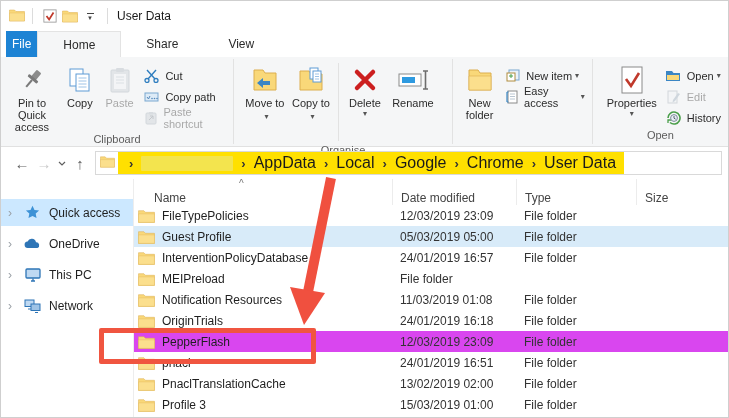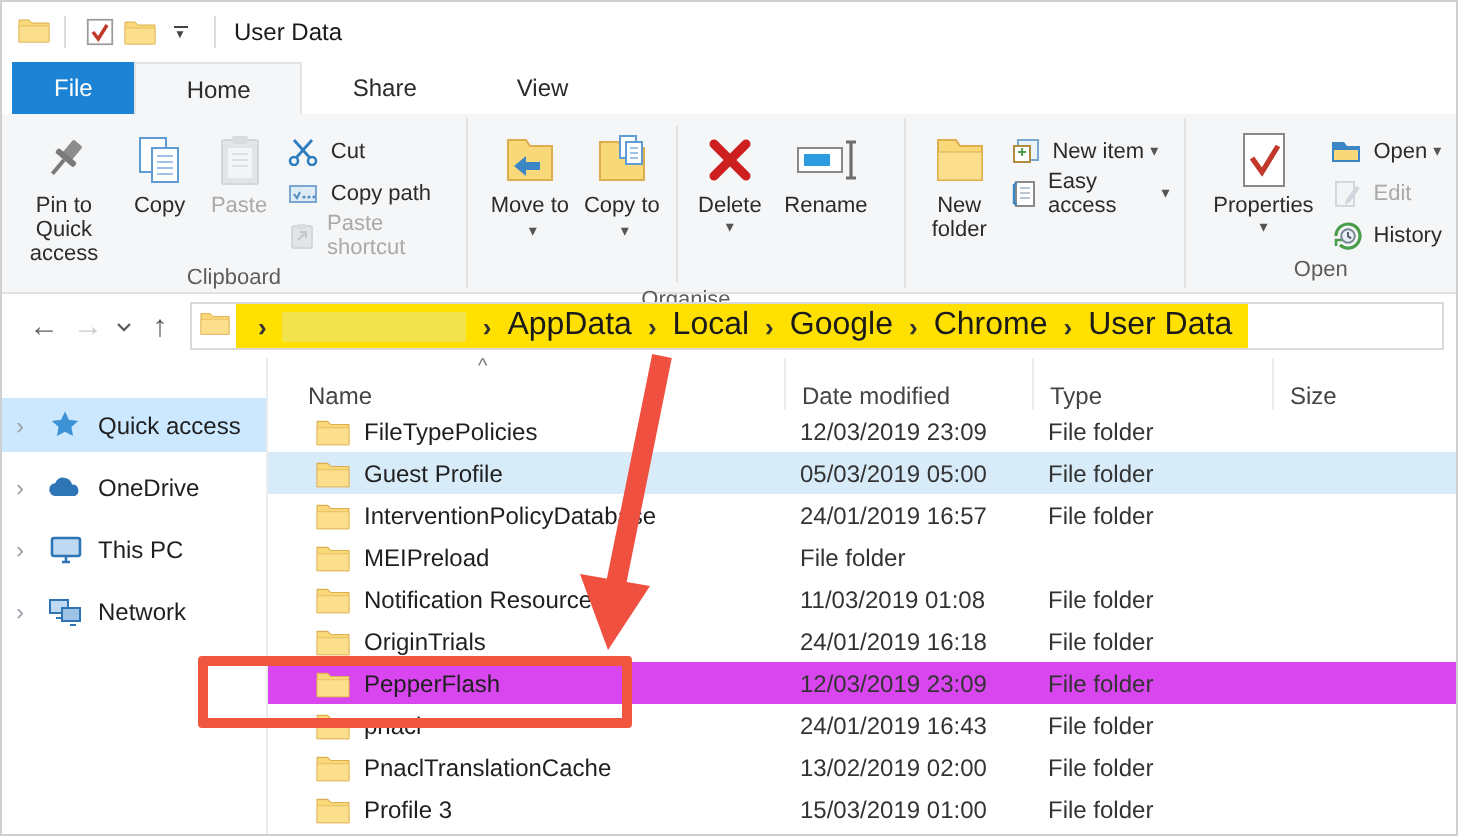--- a/index.html
+++ b/index.html
@@ -13,21 +13,21 @@
   
   .titlebar { height: 30px; display: flex; align-items: center; padding-left: 8px; background: #fff; }
   .titlebar .sep { width: 1px; height: 16px; background: #dcdcdc; margin: 0 7px; }
   .qat-btn { display: flex; align-items: center; justify-content: center; width: 20px; height: 22px; }
   .qat-caret { display:flex; flex-direction:column; align-items:center; font-size:6px; color:#444; line-height:4px; }
   .qat-caret .bar { width: 7px; height: 1px; background: #444; margin-bottom: 2px; }
   .win-title { font-size: 12px; color: #1a1a1a; margin-left: 2px; }
   
   .tabrow { height: 26px; display: flex; align-items: flex-end; background: #fff; padding-left: 5px; }
   .tab { height: 26px; display: flex; align-items: center; justify-content: center; padding: 0 25px; font-size: 12px; color: #2b2b2b; }
-  .tab.file { background: #1d83d4; color: #fff; padding: 0 21px; }
+  .tab.file { background: #1d83d4; color: #fff; padding: 0 6px; }
   .tab.active { background: #f5f6f7; border: 1px solid #e3e3e3; border-bottom: none; }
   
   .ribbon { height: 90px; background: #f5f6f7; border-bottom: 1px solid #e1e1e1; display: flex; }
   .rgroup { display: flex; flex-direction: column; }
   .rgroup-body { flex: 1; display: flex; align-items: flex-start; padding: 3px 3px 0 3px; }
   .rgroup-label { height: 17px; text-align: center; font-size: 11px; color: #5c5c5c; }
   .vsep { width: 1px; background: #e2e2e2; margin: 2px 0; }
   .rbtn-lg { width: 52px; display: flex; flex-direction: column; align-items: center; padding-top: 3px; }
   .rbtn-lg.wide { width: 62px; }
   .rbtn-lg .ricon { height: 34px; display: flex; align-items: center; justify-content: center; }
@@ -60,21 +60,21 @@
   .filelist { flex: 1; overflow: hidden; }
   .cols-head { height: 26px; display: flex; align-items: center; color: #444; }
   .col { display: flex; align-items: flex-end; height: 100%; border-left: 1px solid #ececec; padding-left: 8px; }
   .col.first { border-left: none; padding-left: 20px; position: relative; }
   .sortmark { position: absolute; left: 105px; top: -1px; font-size: 10px; color: #777; }
   .c-name { width: 258px; } .c-date { width: 124px; } .c-type { width: 120px; } .c-size { flex: 1; }
   .row { height: 21px; display: flex; align-items: center; color: #1f1f1f; }
   .row.hover { background: #d8ebf9; }
   .row.selected { background: #d946ef; }
   .cell { height: 100%; display: flex; align-items: center; padding-left: 8px; white-space: nowrap; overflow: hidden; }
-  .cell.name { width: 258px; padding-left: 24px; align-items: center; }
+  .cell.name { width: 258px; padding-left: 4px; align-items: center; }
   .cell.date { width: 124px; color: #333; }
   .cell.type { width: 120px; color: #333; }
   .cell.size { flex: 1; }
   .row .ficon { margin-right: 7px; flex: none; display: flex; }
   
   .red-box { position: absolute; left: 98px; top: 327px; width: 217px; height: 36px; border: 5px solid #f05540; border-radius: 2px; pointer-events: none; z-index: 5; }
   #arrow-svg { position: absolute; left: 0; top: 0; pointer-events: none; z-index: 6; }
   .bottom-strip { position: absolute; left: 134px; right: 0; bottom: 0; height: 2px; background: #a8d0ee; z-index: 4; }
 </style>
 </head>
@@ -525,21 +525,21 @@
   <div class="row">
     <span class="cell name">
       <span class="ficon">
         <svg width="17" height="14" viewBox="0 0 32 26">
                   <path d="M1 3h10l3 3h17v19H1z" fill="#f9d879" stroke="#dcae4f"></path>
                   <path d="M1 9h30v16H1z" fill="#fbdf8d" stroke="#dcae4f" stroke-width=".6"></path>
                 </svg>
       </span>
       <span class="fname">pnacl</span>
     </span>
-    <span class="cell date">24/01/2019 16:43</span>
+    <span class="cell date">24/01/2019 16:51</span>
     <span class="cell type">File folder</span>
     <span class="cell size"></span>
   </div>
 
   <div class="row">
     <span class="cell name">
       <span class="ficon">
         <svg width="17" height="14" viewBox="0 0 32 26">
                   <path d="M1 3h10l3 3h17v19H1z" fill="#f9d879" stroke="#dcae4f"></path>
                   <path d="M1 9h30v16H1z" fill="#fbdf8d" stroke="#dcae4f" stroke-width=".6"></path>

